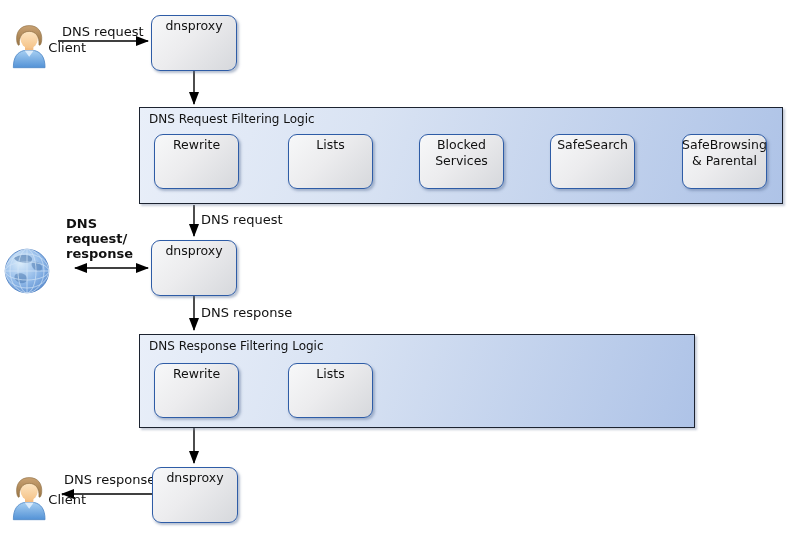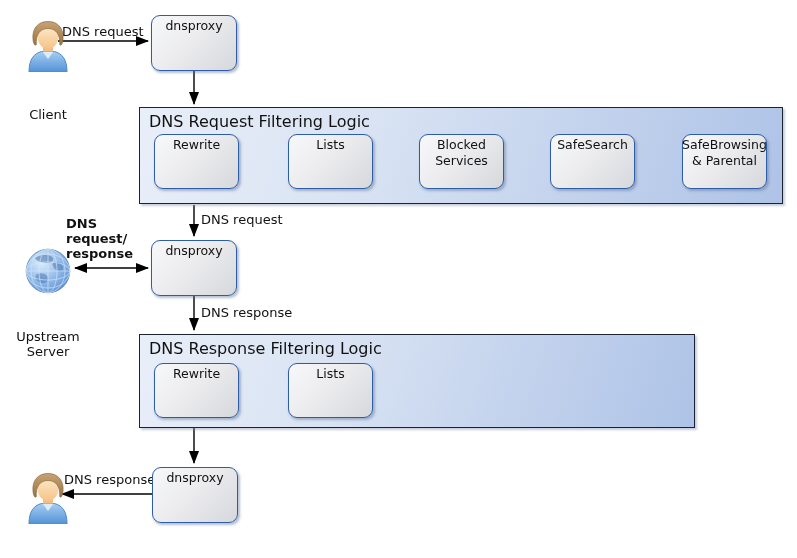--- a/index.html
+++ b/index.html
@@ -22,28 +22,28 @@
   .step{width:85px;height:55px;}
 
   
   .container{
     position:absolute;box-sizing:border-box;
     border:1.7px solid #1c2330;
     background:linear-gradient(108deg,#e9eff9 0%,#d9e3f3 35%,#aec3e7 100%);
     box-shadow:2px 2px 2px rgba(130,145,170,.45);
   }
   .container-title{
-    position:absolute;left:9px;top:4px;font-size:16px;white-space:nowrap;
+    position:absolute;left:9px;top:4px;font-size:12px;white-space:nowrap;
   }
 
   .edge-label{position:absolute;font-size:13px;line-height:15px;white-space:nowrap;}
   .pre{white-space:pre-line;}
   .center{text-align:left;font-weight:bold;}
 
-  .actor{position:absolute;display:flex;flex-direction:column;align-items:center;gap:32px;}
+  .actor{position:absolute;display:flex;flex-direction:row;align-items:center;}
   .actor-label{font-size:13px;line-height:15px;text-align:center;margin-top:3px;white-space:pre-line;}
   .actor svg{display:block;}
 </style>
 </head>
 <body>
 
 <div class="canvas">
 
   <svg class="edges" width="797" height="558" viewBox="0 0 797 558">
     <defs>
@@ -139,22 +139,20 @@
       <path d="M12,26 C17,24 22,26 23,30 C24,34 19,37 14,34 C10,31.5 9.5,28 12,26 Z" fill="#35659f" opacity="0.42"></path>
       <g fill="none" stroke="#d4e6f8" stroke-width="0.8" opacity="0.85">
         <ellipse cx="23" cy="23" rx="9" ry="21.8"></ellipse>
         <ellipse cx="23" cy="23" rx="17" ry="21.8"></ellipse>
         <ellipse cx="23" cy="23" rx="21.8" ry="9"></ellipse>
         <ellipse cx="23" cy="23" rx="21.8" ry="17"></ellipse>
         <line x1="1.2" y1="23" x2="44.8" y2="23"></line>
         <line x1="23" y1="1.2" x2="23" y2="44.8"></line>
       </g>
     </svg>
-    <div class="actor-label">Upstream
-Server</div>
   </div>
 
   <div class="container" style="left:139px;top:334px;width:556px;height:94px;">
     <div class="container-title">DNS Response Filtering Logic</div>
     <div class="node step" style="left:14px;top:28px;">
       <span>Rewrite</span>
     </div>
     <div class="node step" style="left:148px;top:28px;">
       <span>Lists</span>
     </div>

